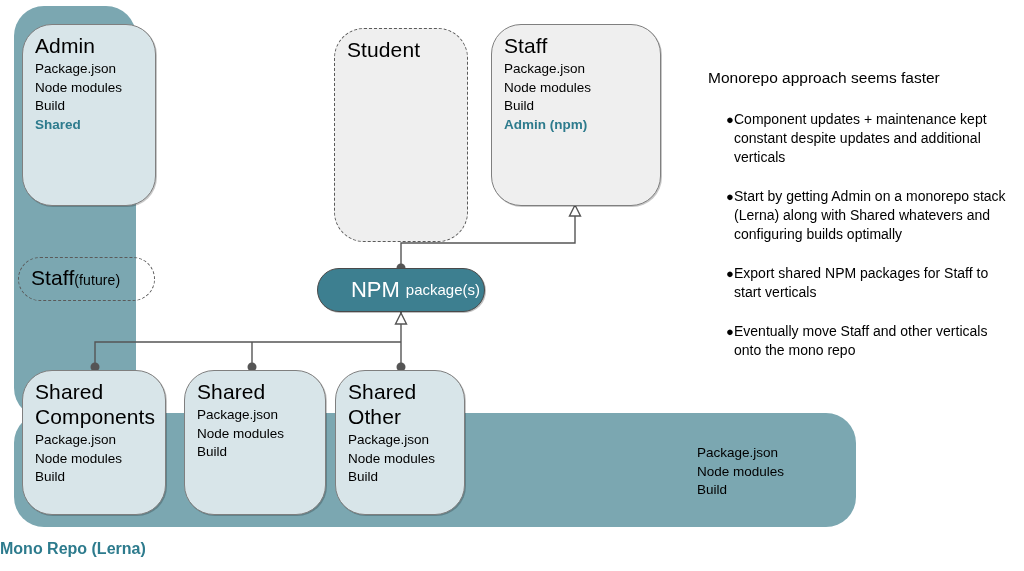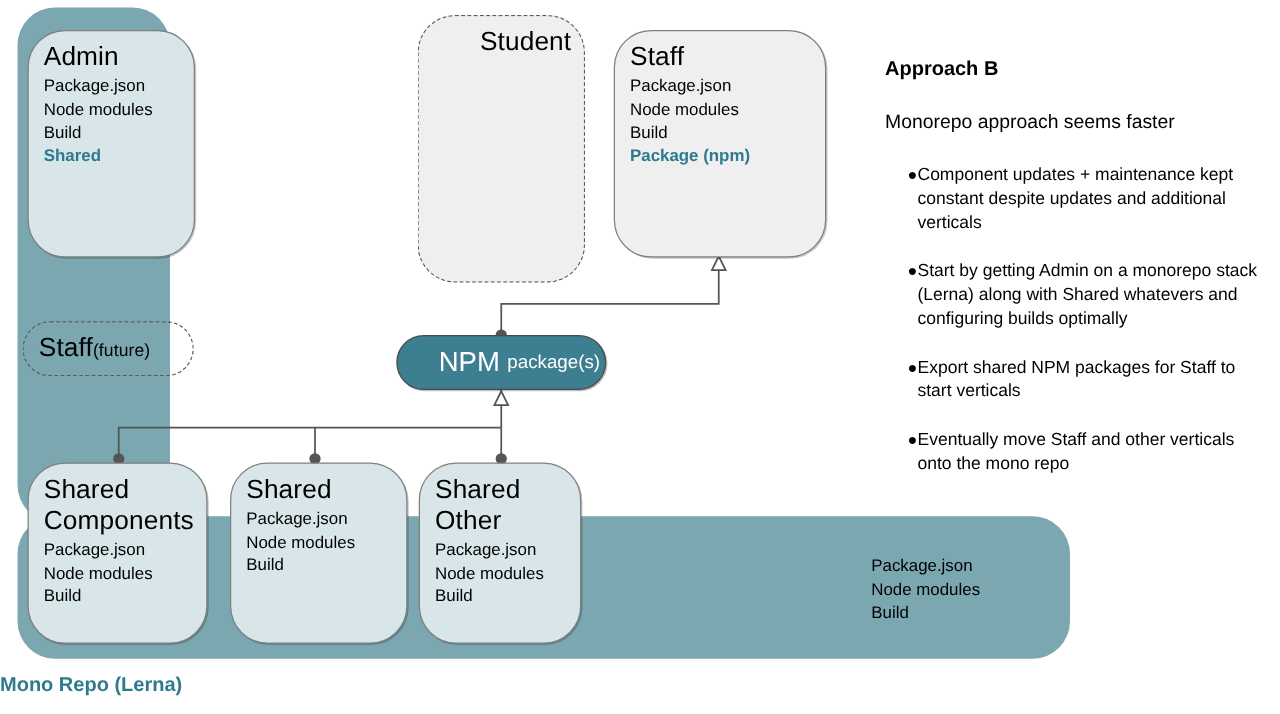--- a/index.html
+++ b/index.html
@@ -58,21 +58,21 @@
     white-space: nowrap;
   }
   .box-lines div.accent {
     color: #2d7b8d;
     font-weight: bold;
   }
 
   
   #box-admin    { left: 22px;  top: 24px;  width: 134px; height: 182px; }
   #box-checkout { left: 178px; top: 22px;  width: 135px; height: 186px; }
-  #box-student  { left: 334px; top: 12px;  width: 134px; height: 214px; text-align: right; }
+  #box-student  { left: 334px; top: 28px;  width: 134px; height: 214px; }
   #box-staff    { left: 491px; top: 24px;  width: 170px; height: 182px; }
   #box-staff-future {
     left: 18px; top: 234px; width: 137px; height: 44px;
     padding: 0 0 0 12px; display: flex; align-items: center;
   }
 
   #box-shared-components { left: 22px;  top: 370px; width: 144px; height: 145px; }
   #box-shared-utils      { left: 184px; top: 370px; width: 142px; height: 145px; }
   #box-shared-other      { left: 335px; top: 370px; width: 130px; height: 145px; }
 
@@ -194,21 +194,21 @@
   <div class="abs box dashed" id="box-student">
     <div class="box-title">Student</div>
   </div>
 
   <div class="abs box solid-gray" id="box-staff">
     <div class="box-title">Staff</div>
     <div class="box-lines">
       <div>Package.json</div>
       <div>Node modules</div>
       <div>Build</div>
-      <div class="accent">Package (npm)</div>
+      <div class="accent">Admin (npm)</div>
     </div>
   </div>
 
   <div class="abs box dashed" id="box-staff-future" style="background: transparent; margin-top: 23px;">
     <div class="box-title">
       <span>Staff</span><span class="suffix">(future)</span>
     </div>
   </div>
 
   <div class="abs" id="box-npm">
@@ -241,21 +241,20 @@
     <div class="box-lines">
       <div>Package.json</div>
       <div>Node modules</div>
       <div>Build</div>
     </div>
   </div>
 
   <div class="abs" id="mono-repo-label">Mono Repo (Lerna)</div>
 
   <div class="abs" id="approach-panel">
-    <div id="approach-title">Approach B</div>
     <div id="approach-sub">Monorepo approach seems faster</div>
     <div id="approach-bullets">
       <div class="bullet-row">
         <div class="bullet-dot">●</div>
         <div class="bullet-text">Component updates + maintenance kept constant despite updates and additional verticals</div>
       </div>
       <div class="bullet-row">
         <div class="bullet-dot">●</div>
         <div class="bullet-text">Start by getting Admin on a monorepo stack (Lerna) along with Shared whatevers and configuring builds optimally</div>
       </div>

